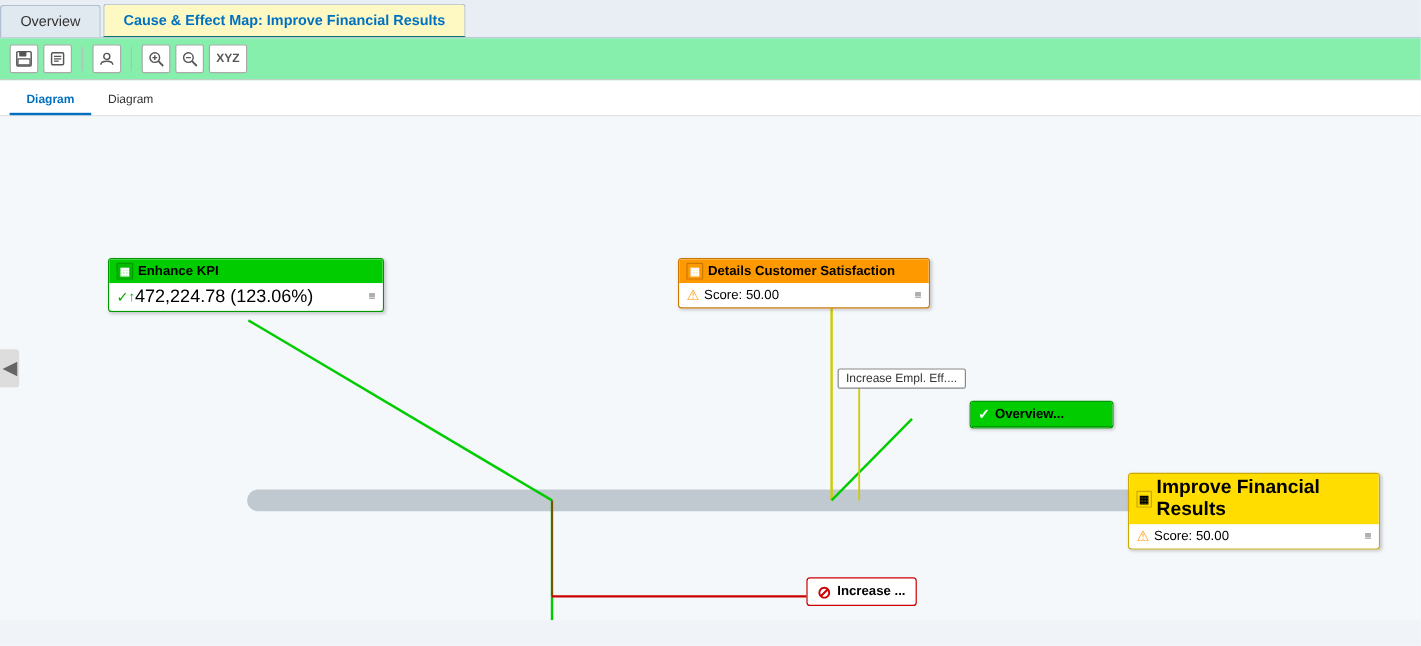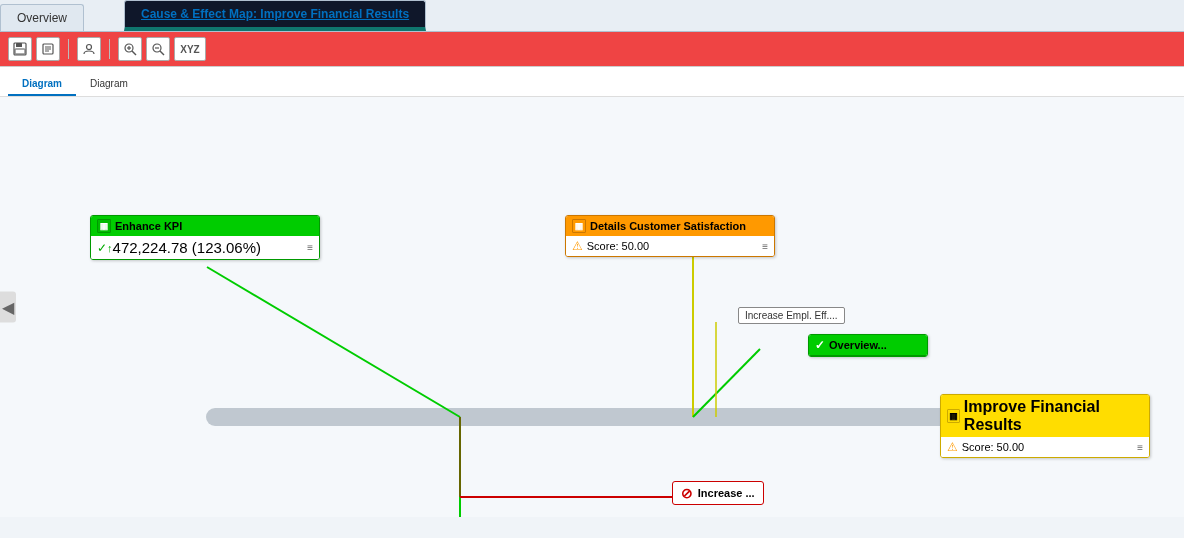--- a/index.html
+++ b/index.html
@@ -4,47 +4,45 @@
   <style>
     * { box-sizing: border-box; margin: 0; padding: 0; }
     body { font-family: Arial, sans-serif; font-size: 12px; background: #f0f4f8; }
 
     .tabs-bar {
       display: flex;
       background: #e8eef4;
       border-bottom: 1px solid #b0c0d0;
       height: 32px;
       align-items: flex-end;
-      gap: 38px;
     }
     .tab {
       padding: 6px 16px;
       cursor: pointer;
       border: 1px solid #b0c0d0;
       border-bottom: none;
       background: #e0e8f0;
       color: #333;
       font-size: 12px;
       margin-right: 2px;
       border-radius: 3px 3px 0 0;
     }
     .tab.active {
-      background: #0f172a;
-      border-bottom: 4px solid #0f766e;
+      background: #fef9c3;
+      border-bottom: 1px solid #0f766e;
       color: #0070c0;
       font-weight: bold;
-      text-decoration: underline;
     }
 
     .toolbar {
       display: flex;
       align-items: center;
       padding: 5px 8px;
       border-bottom: 1px solid #ccc;
-      background: #ef4444;
+      background: #86efac;
       gap: 4px;
     }
     .toolbar-btn {
       width: 24px; height: 24px;
       border: 1px solid #aaa;
       background: #fff;
       border-radius: 2px;
       cursor: pointer;
       display: flex; align-items: center; justify-content: center;
       font-size: 13px;
@@ -298,21 +296,21 @@
       <span class="icon-orange-box">▦</span>
       <span>Details Customer Satisfaction</span>
     </div>
     <div class="node-body">
       <span class="warn-icon">⚠</span>
       <span style="flex:1; padding-left:4px;">Score: 50.00</span>
       <span class="menu-icon">≡</span>
     </div>
   </div>
 
-  <div class="node-tooltip" style="left:738px; top:210px;">
+  <div class="node-tooltip" style="left:698px; top:210px;">
     <span>Increase Empl. Eff....</span>
   </div>
 
   <div class="node node-streamline-right" style="left:808px; top:237px;">
     <div class="node-header" style="background:#00cc00; border-bottom:1px solid #009900;">
       <span class="check-green" style="color:#fff;">✓</span>
       <span>Overview...</span>
     </div>
   </div>
 

